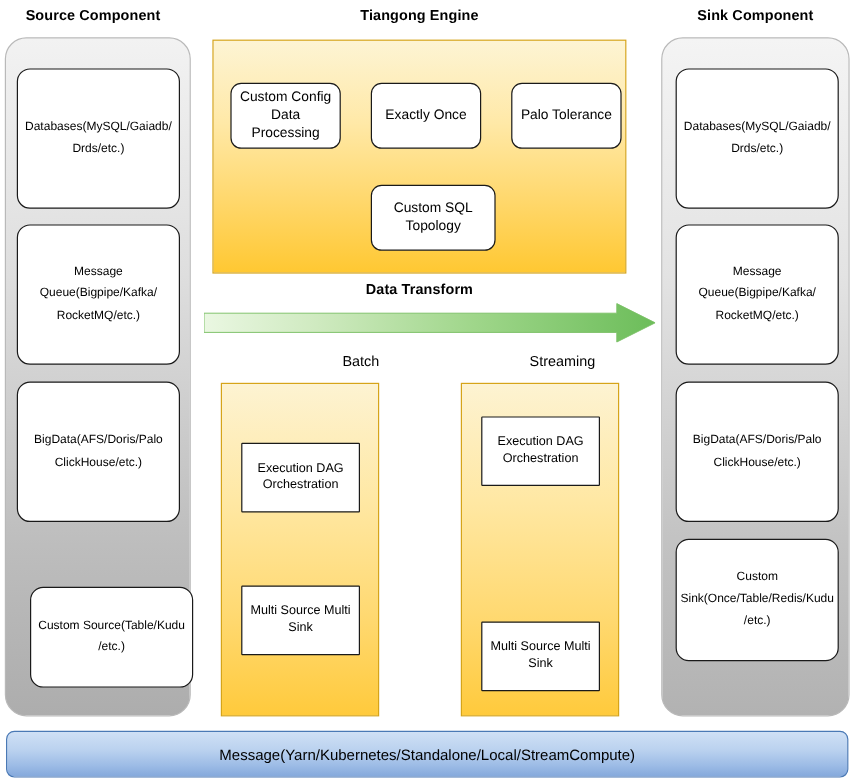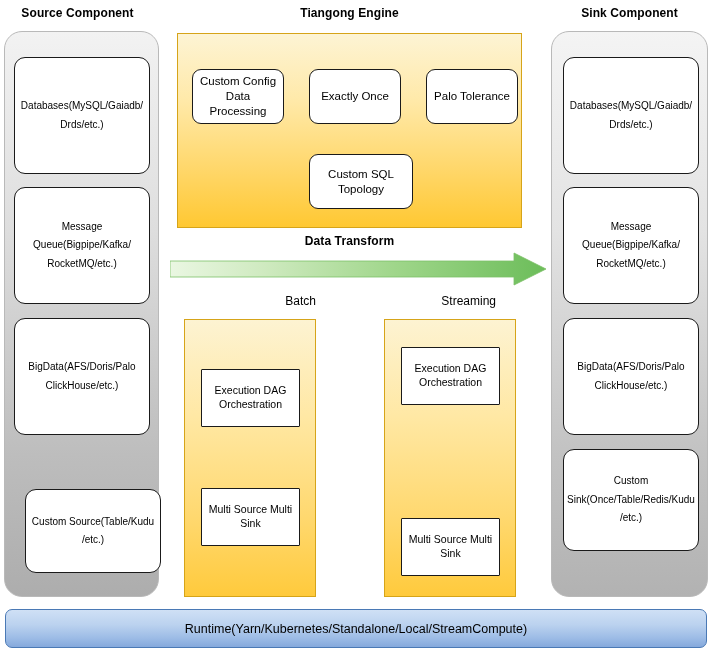--- a/index.html
+++ b/index.html
@@ -212,14 +212,14 @@
   <div class="card" style="left:11px; top:417px; width:136px; height:102px;">
     <span>
       <span>Custom</span><br>
       <span>Sink(Once/Table/Redis/Kudu</span><br>
       <span>/etc.)</span>
     </span>
   </div>
 </div>
 
 <div id="runtime-bar">
-  <span>Runtime(Yarn/Kubernetes/Standalone/Local/StreamCompute)</span>
+  <span>Message(Yarn/Kubernetes/Standalone/Local/StreamCompute)</span>
 </div>
 
 </body></html>

